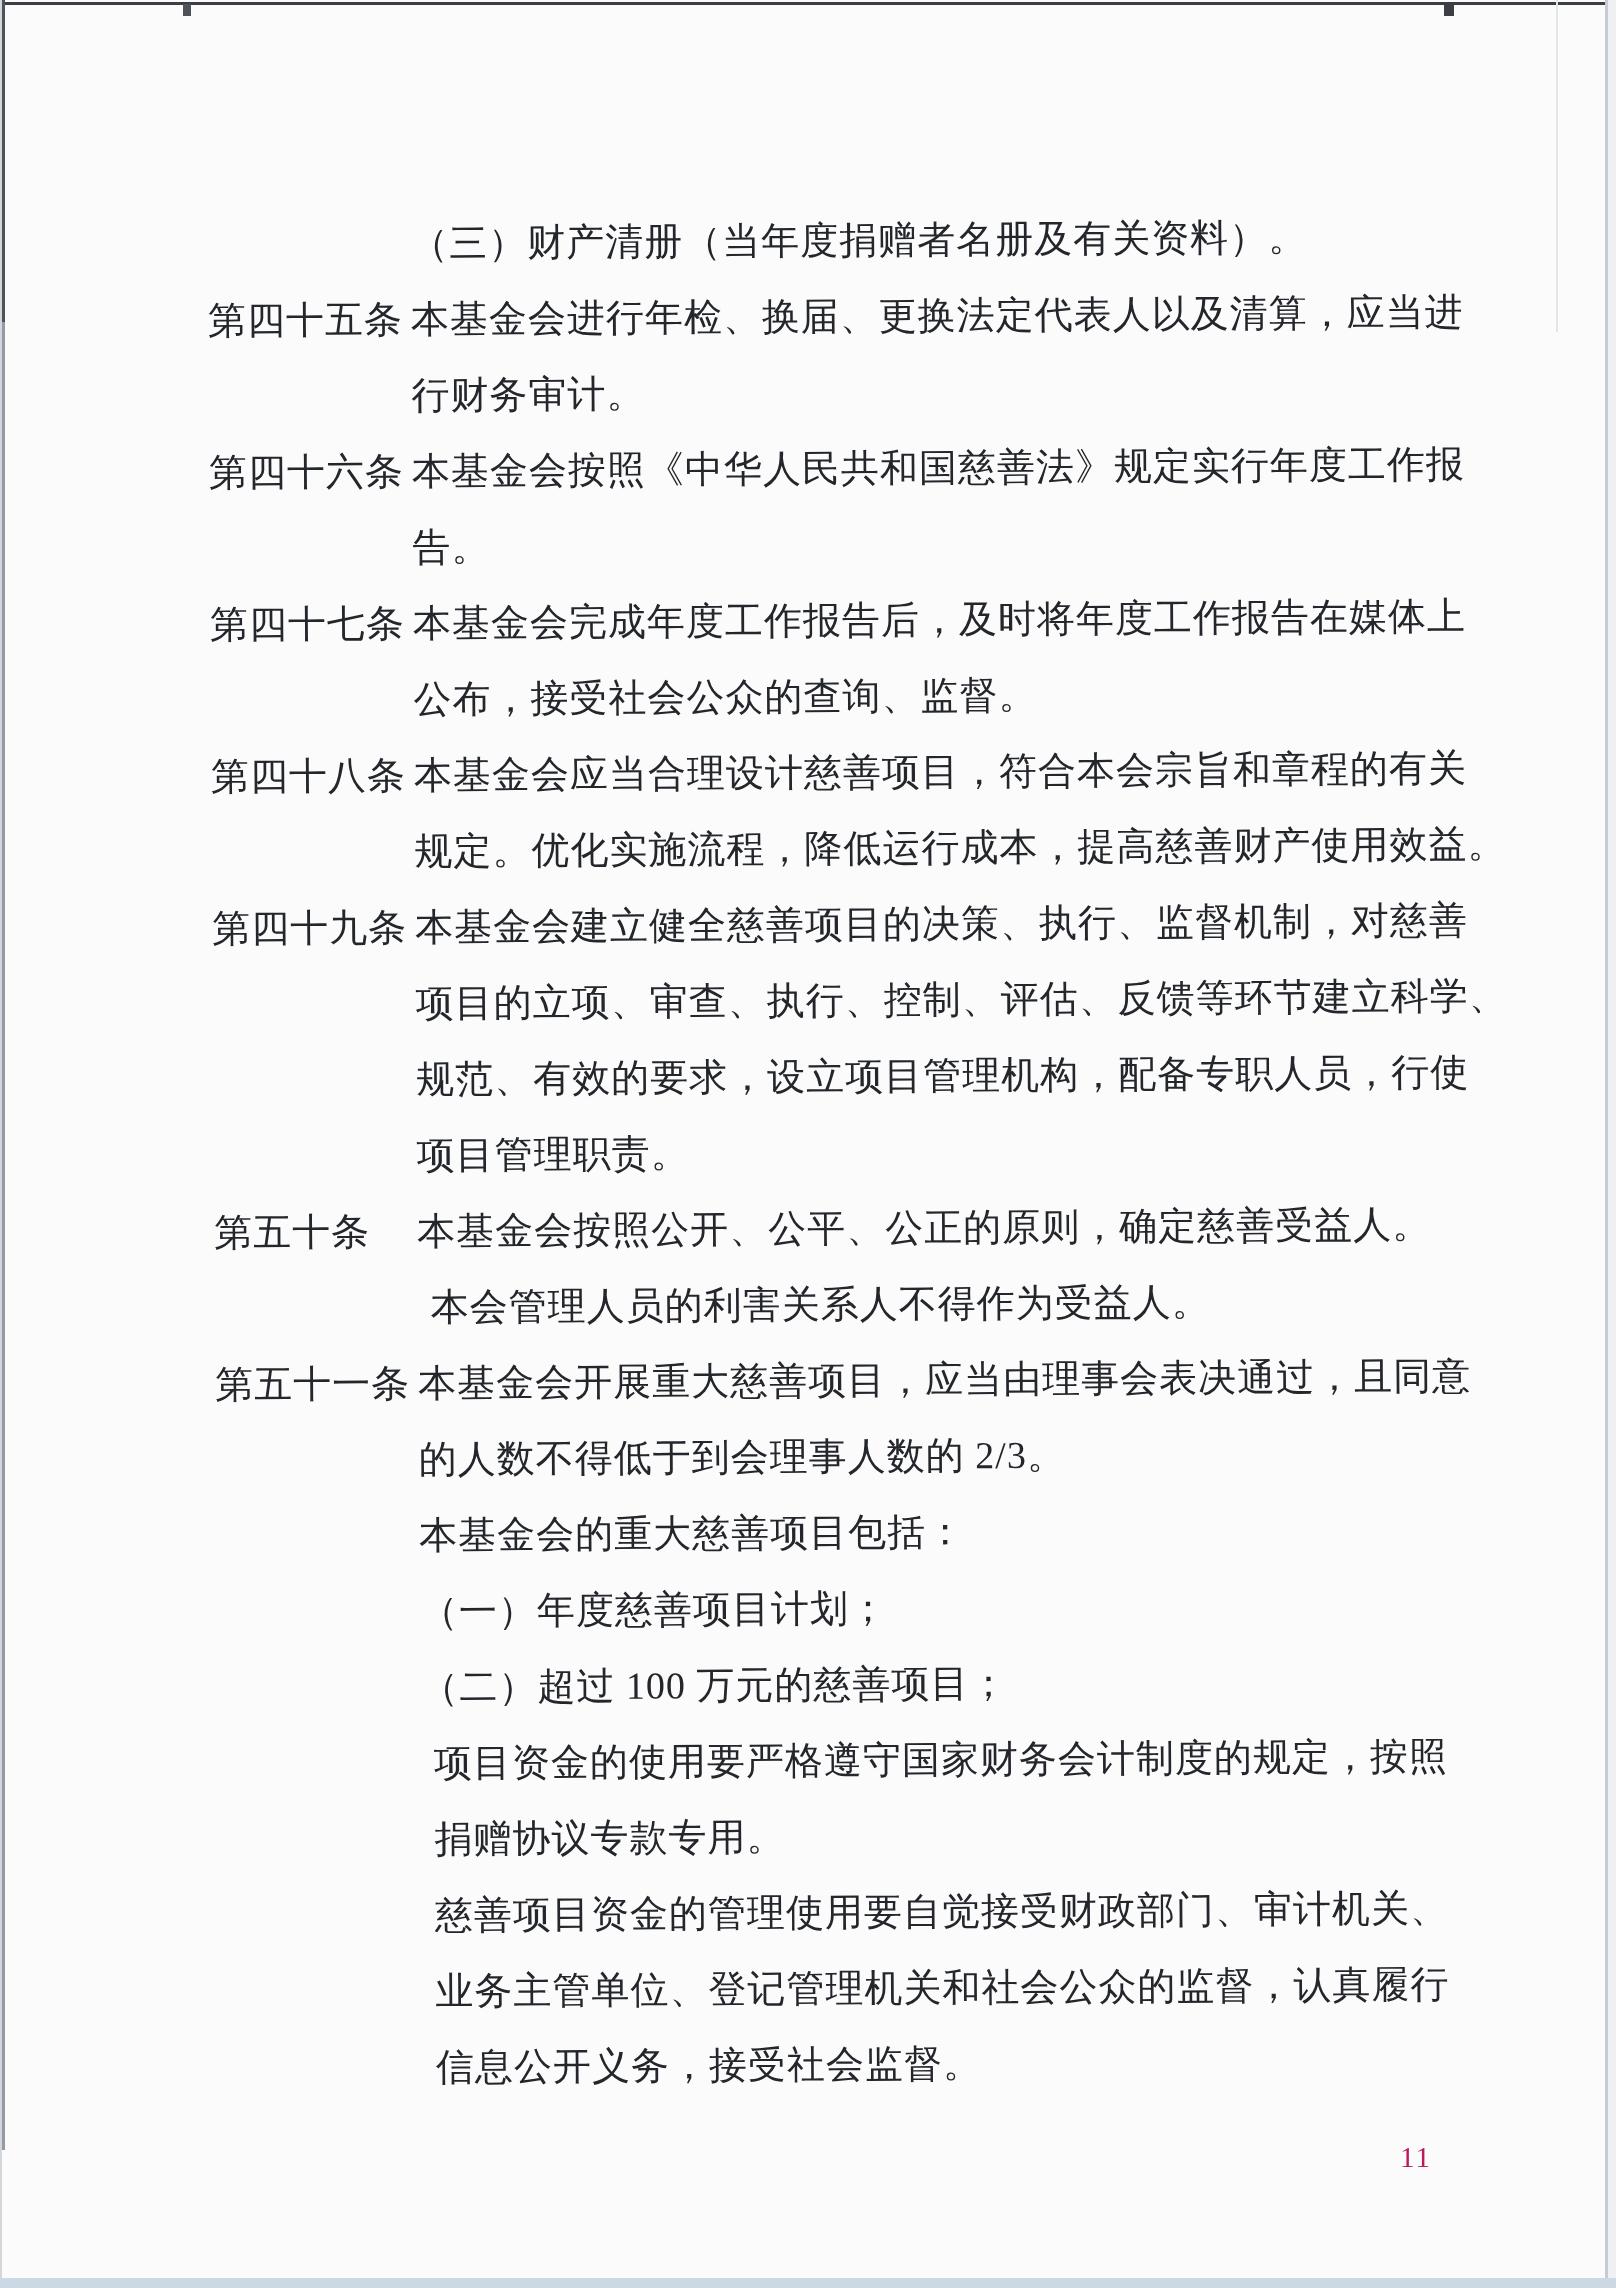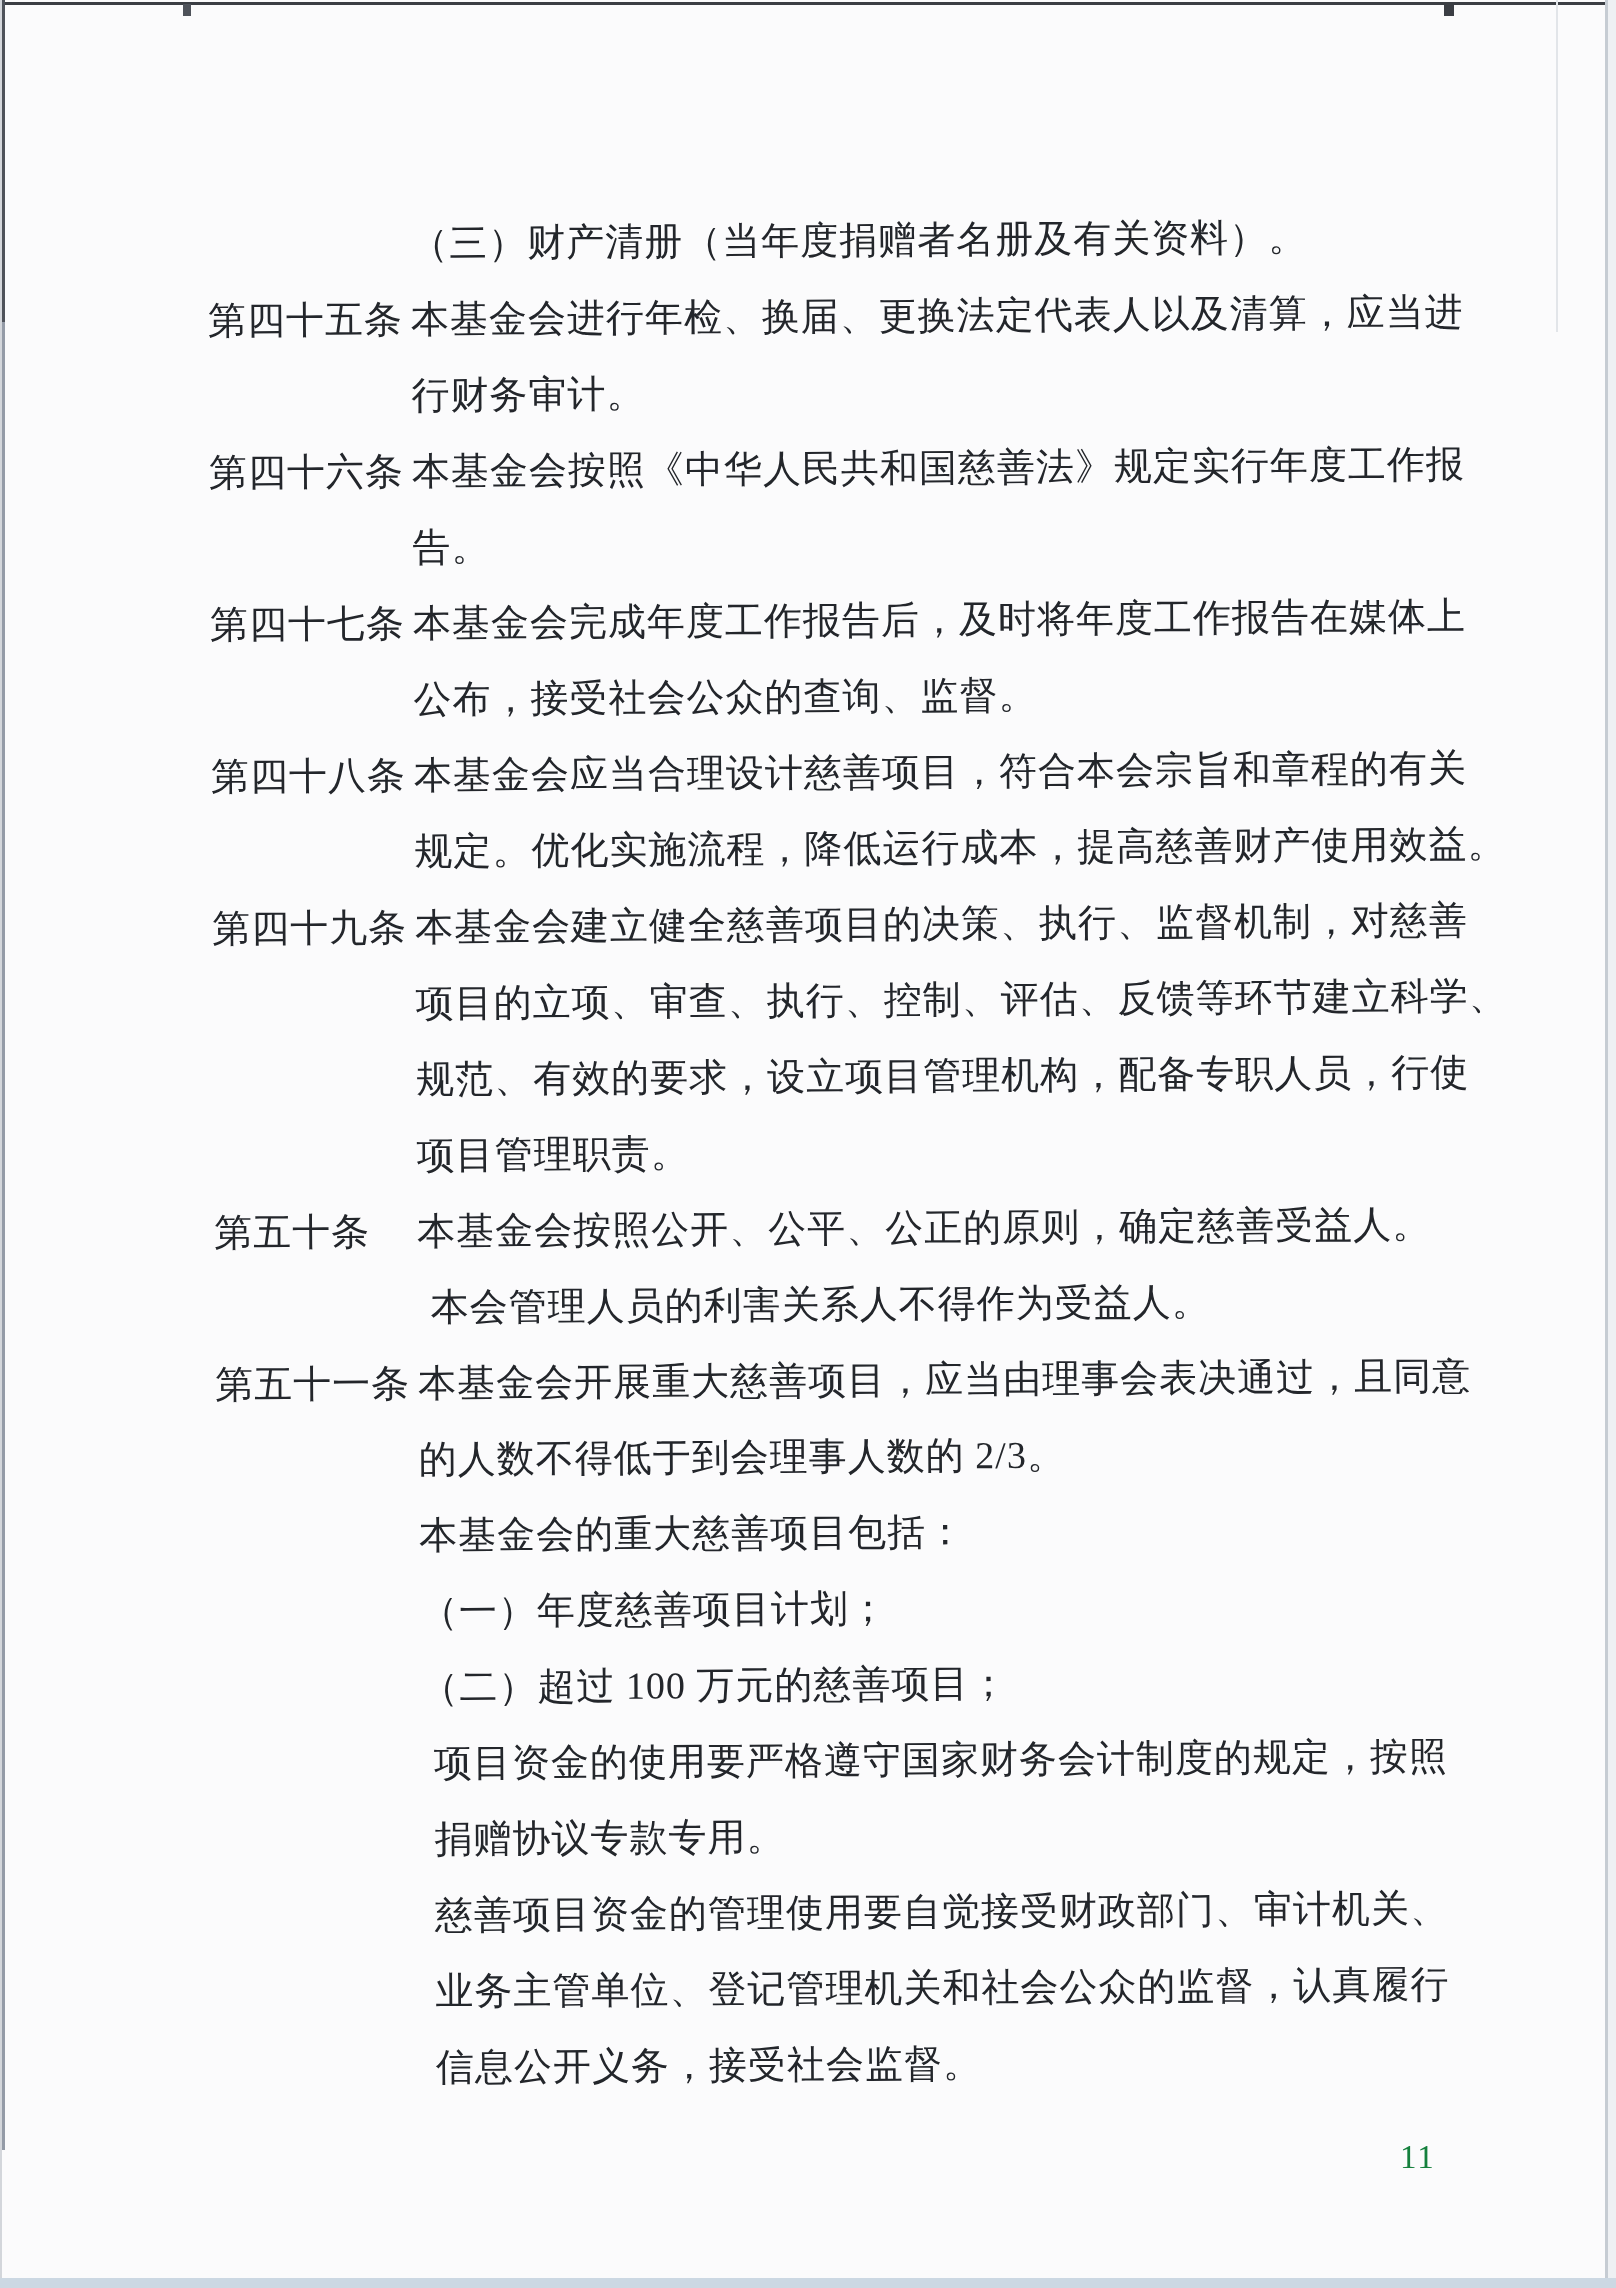--- a/index.html
+++ b/index.html
@@ -26,21 +26,21 @@
   
   .text-block{
     position:absolute;left:0;top:206px;width:1617px;
     transform:rotate(-0.4deg);
     transform-origin:293px 0;
   }
   .row{position:relative;height:76px;line-height:76px;font-size:38px;letter-spacing:1px;white-space:nowrap;}
   .row .art{position:absolute;left:207px;top:0;}
   .row .txt{margin-left:410px;display:inline-block;}
   .row.indent2 .txt{margin-left:423px;}
-  .pagenum{position:absolute;left:1400px;top:2138px;font-size:33px;line-height:39px;letter-spacing:2px;color:#15803d;}
+  .pagenum{position:absolute;left:1400px;top:2138px;font-size:29px;line-height:39px;letter-spacing:2px;color:#be185d;}
 </style>
 </head>
 <body>
 
 <div class="paper">
 
   <div class="edge-top"></div>
   <div class="edge-left-light"></div>
   <div class="edge-left"></div>
   <div class="edge-left-dark"></div>

